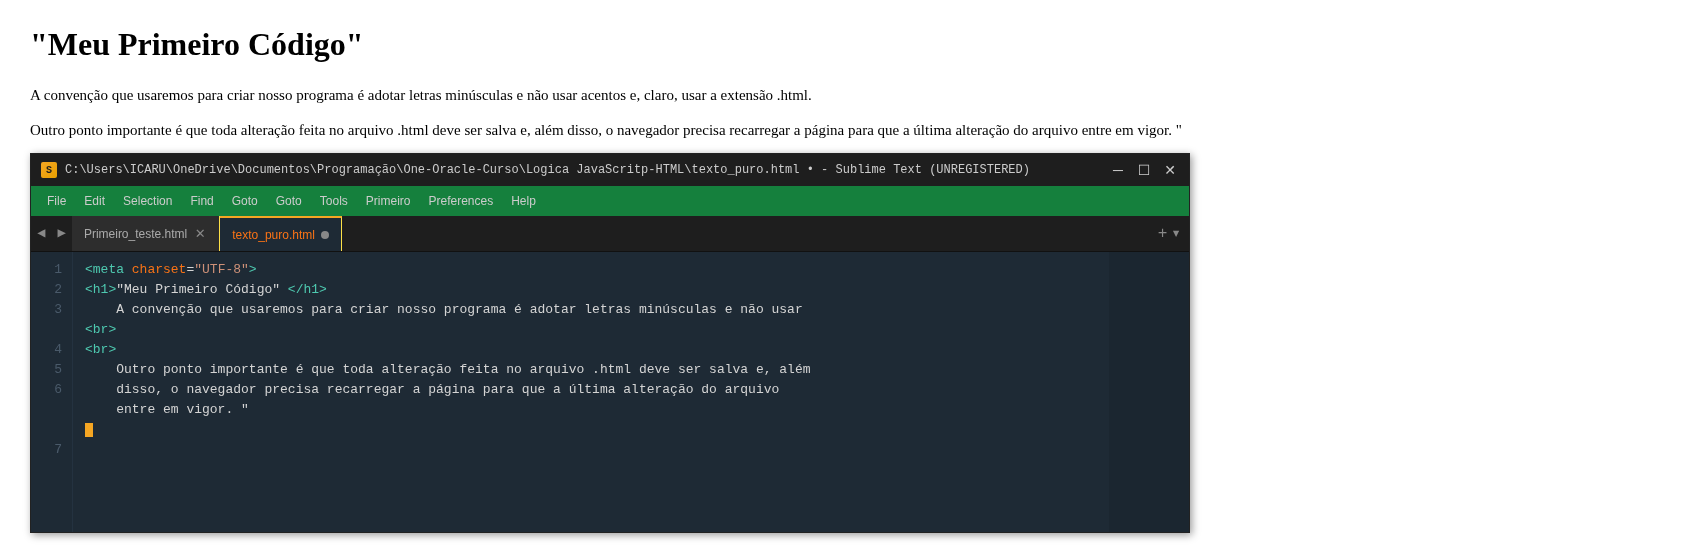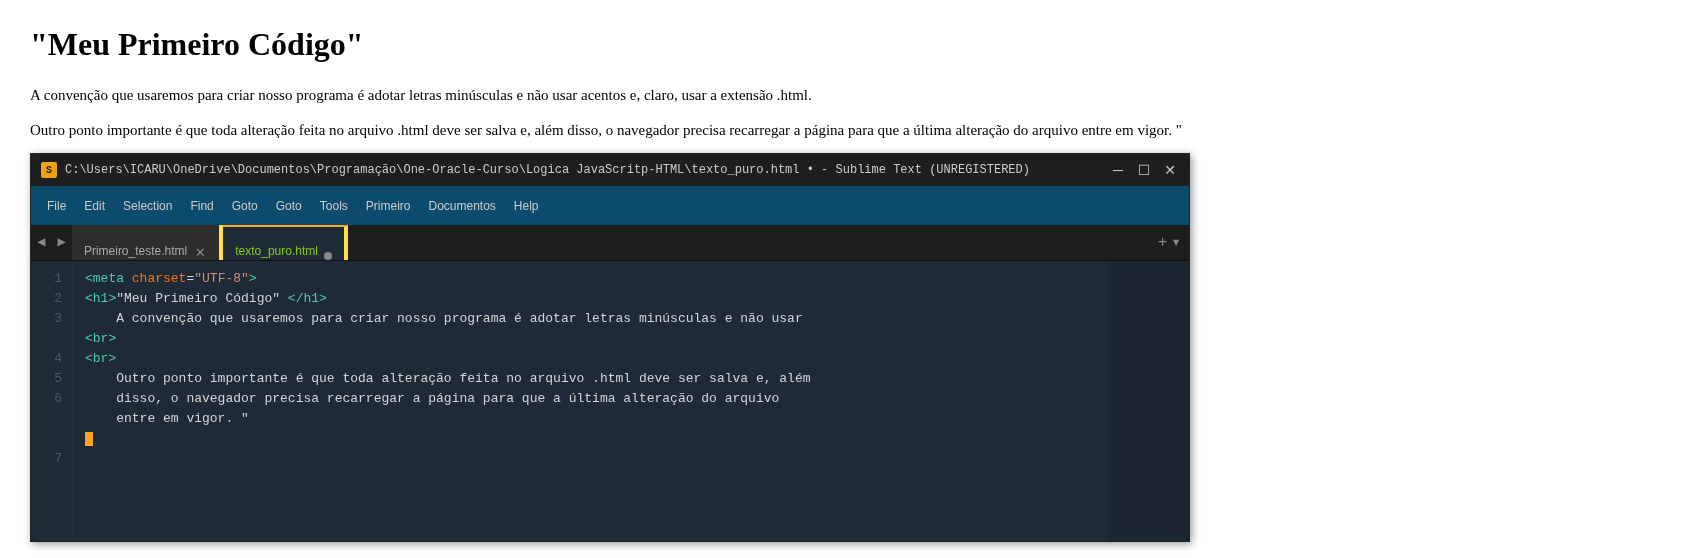--- a/index.html
+++ b/index.html
@@ -82,26 +82,26 @@
       justify-content: center;
       color: #ccc;
       font-size: 14px;
       cursor: pointer;
       background: none;
       border: none;
     }
 
     
     .menu-bar {
-      background: #0c4a6e;
+      background: #15803d;
       display: flex;
       align-items: center;
       padding: 2px 8px;
       gap: 2px;
-      height: 39px;
+      height: 30px;
     }
 
     .menu-item {
       color: #ccc;
       font-family: "Segoe UI", Arial, sans-serif;
       font-size: 12px;
       padding: 2px 8px;
       cursor: pointer;
       border-radius: 2px;
     }
@@ -120,35 +120,35 @@
       align-items: center;
       padding: 0 6px;
       color: #888;
       font-size: 14px;
       cursor: pointer;
       gap: 2px;
     }
 
     .tab {
       display: flex;
-      align-items: flex-end;
+      align-items: center;
       padding: 0 12px;
       color: #aaa;
       font-size: 12px;
       font-family: "Segoe UI", Arial, sans-serif;
       background: #2d2d2d;
-      border-right: 4px solid #fde047;
+      border-right: 1px solid #fde047;
       cursor: pointer;
       gap: 6px;
       height: 100%;
     }
 
     .tab.active {
       background: #1e2a35;
-      color: #84cc16;
+      color: #f97316;
       border-top: 2px solid #f5a623;
     }
 
     .tab-close {
       color: #888;
       font-size: 13px;
       width: 14px;
       height: 14px;
       display: flex;
       align-items: center;
@@ -266,21 +266,21 @@
 
   <div class="menu-bar">
     <span class="menu-item">File</span>
     <span class="menu-item">Edit</span>
     <span class="menu-item">Selection</span>
     <span class="menu-item">Find</span>
     <span class="menu-item">Goto</span>
     <span class="menu-item">Goto</span>
     <span class="menu-item">Tools</span>
     <span class="menu-item">Primeiro</span>
-    <span class="menu-item">Documentos</span>
+    <span class="menu-item">Preferences</span>
     <span class="menu-item">Help</span>
   </div>
 
   <div class="tab-bar">
     <div class="tab-nav">◀</div>
     <div class="tab-nav">▶</div>
     <div class="tab">
       <span>Primeiro_teste.html</span>
       <span class="tab-close">✕</span>
     </div>

